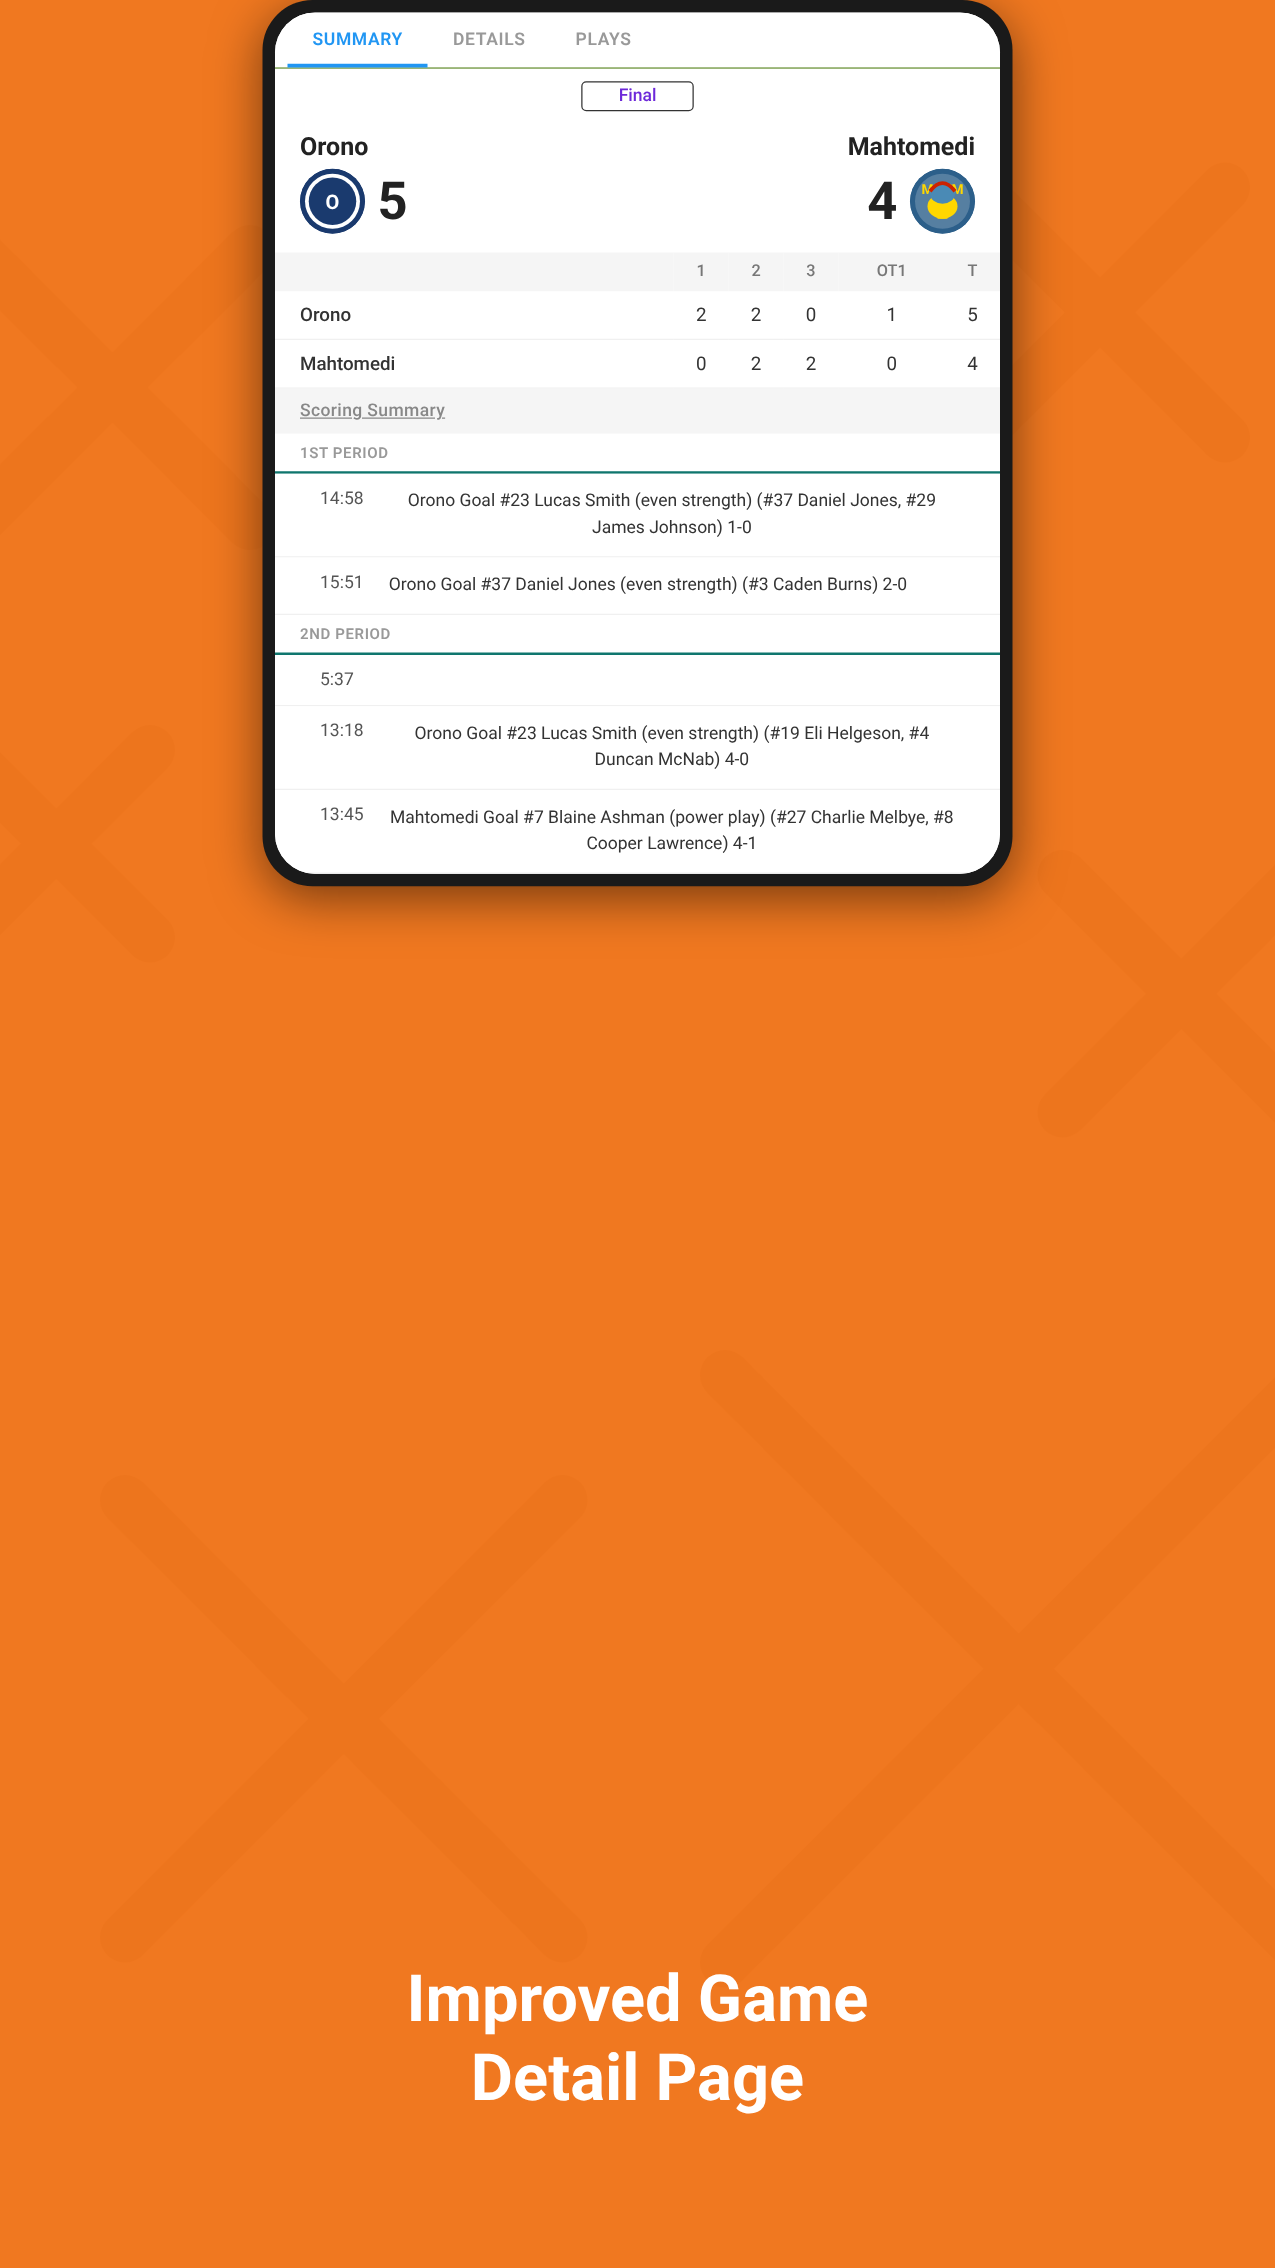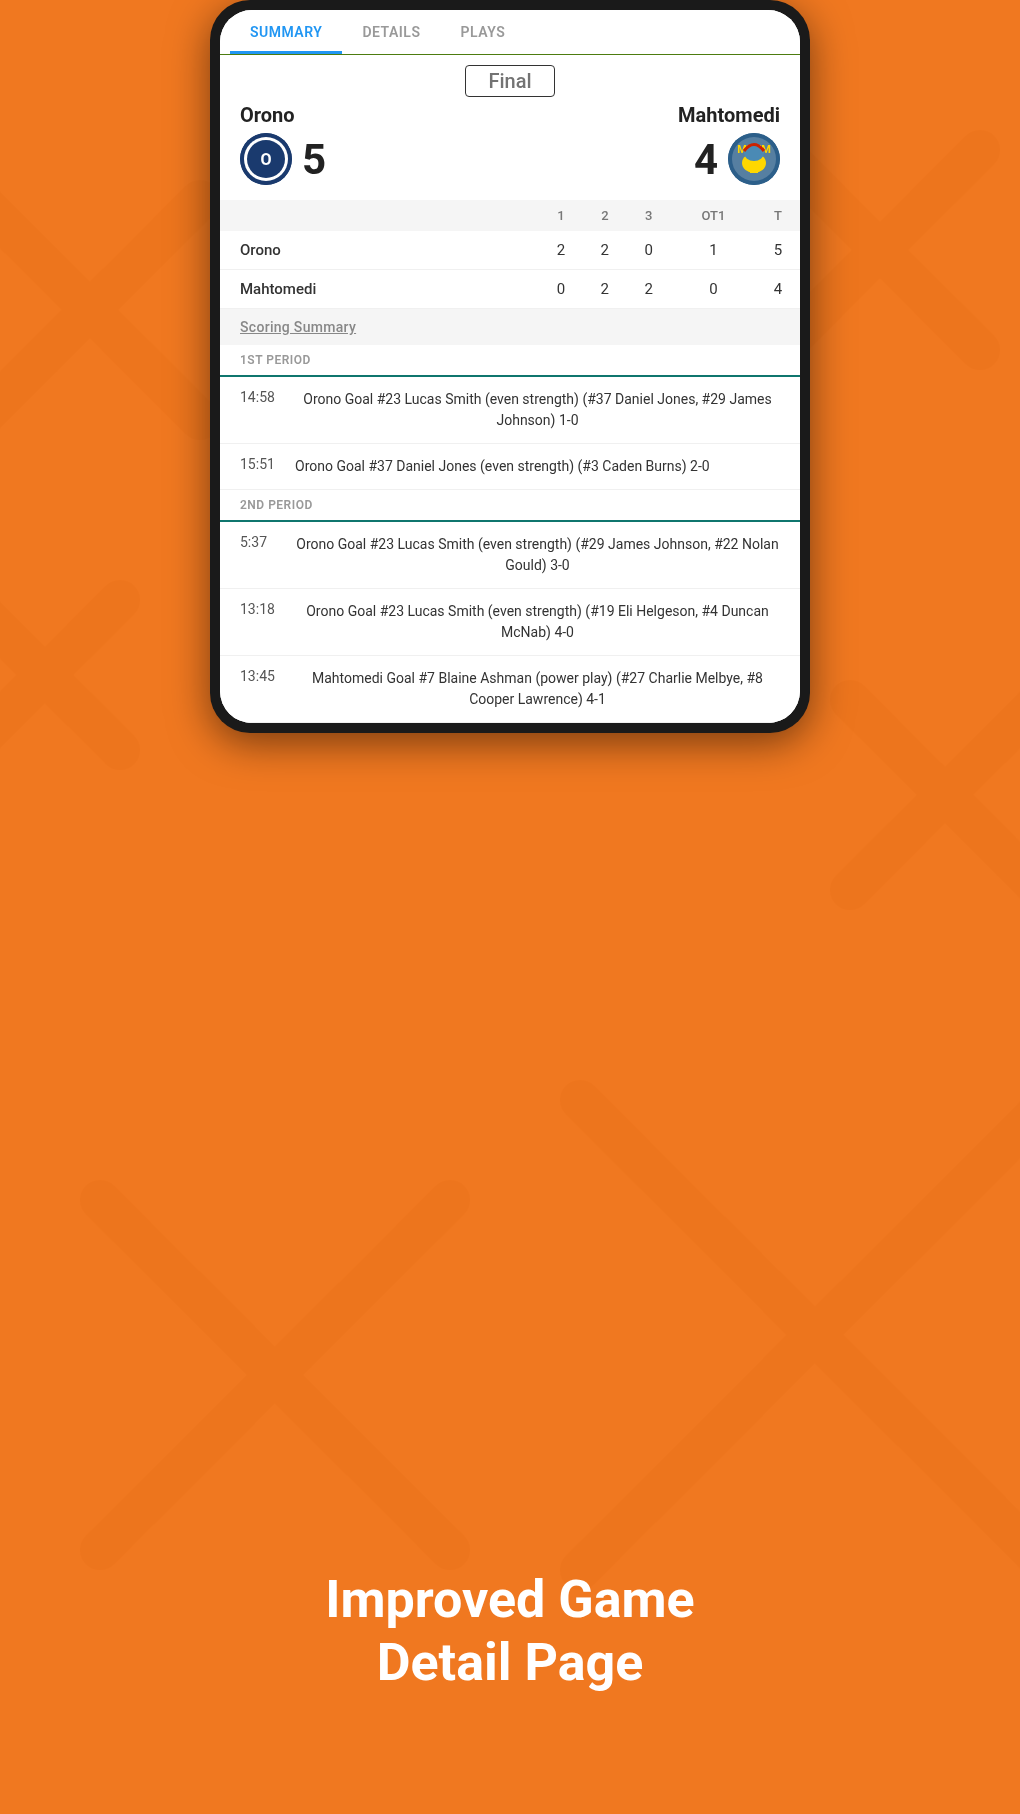--- a/index.html
+++ b/index.html
@@ -80,28 +80,28 @@
 
     
     .score-section {
       background: #fff;
       padding: 10px 20px 15px;
     }
 
     .final-badge {
       display: block;
       width: 90px;
-      margin: 0 auto 6px;
+      margin: 0 auto 16px;
       text-align: center;
       border: 1px solid #333;
       border-radius: 4px;
-      font-size: 20px;
+      font-size: 14px;
       font-weight: 500;
       padding: 3px 8px;
-      color: #737373;
+      color: #6d28d9;
     }
 
     .teams-row {
       display: flex;
       align-items: center;
       justify-content: space-between;
     }
 
     .team-home {
       display: flex;
@@ -212,21 +212,21 @@
       font-size: 12px;
       color: #999;
       font-weight: 600;
       letter-spacing: 0.5px;
       background: #fff;
       border-bottom: 2px solid #0f766e;
     }
 
     .scoring-event {
       display: flex;
-      padding: 12px 20px;
+      padding: 12px 36px;
       border-bottom: 1px solid #f0f0f0;
       background: #fff;
     }
 
     .event-time {
       font-size: 14px;
       color: #555;
       min-width: 55px;
       font-weight: 400;
       flex-shrink: 0;
@@ -393,21 +393,20 @@
 
     <div class="scoring-event">
       <div class="event-time">15:51</div>
       <div class="event-desc">Orono Goal #37 Daniel Jones (even strength) (#3 Caden Burns) 2-0</div>
     </div>
 
     <div class="period-header">2ND PERIOD</div>
 
     <div class="scoring-event">
       <div class="event-time">5:37</div>
-      <div class="event-desc">Orono Goal #23 Lucas Smith (even strength) (#29 James Johnson, #22 Nolan Gould) 3-0</div>
     </div>
 
     <div class="scoring-event">
       <div class="event-time">13:18</div>
       <div class="event-desc">Orono Goal #23 Lucas Smith (even strength) (#19 Eli Helgeson, #4 Duncan McNab) 4-0</div>
     </div>
 
     <div class="scoring-event">
       <div class="event-time">13:45</div>
       <div class="event-desc">Mahtomedi Goal #7 Blaine Ashman (power play) (#27 Charlie Melbye, #8 Cooper Lawrence) 4-1</div>

